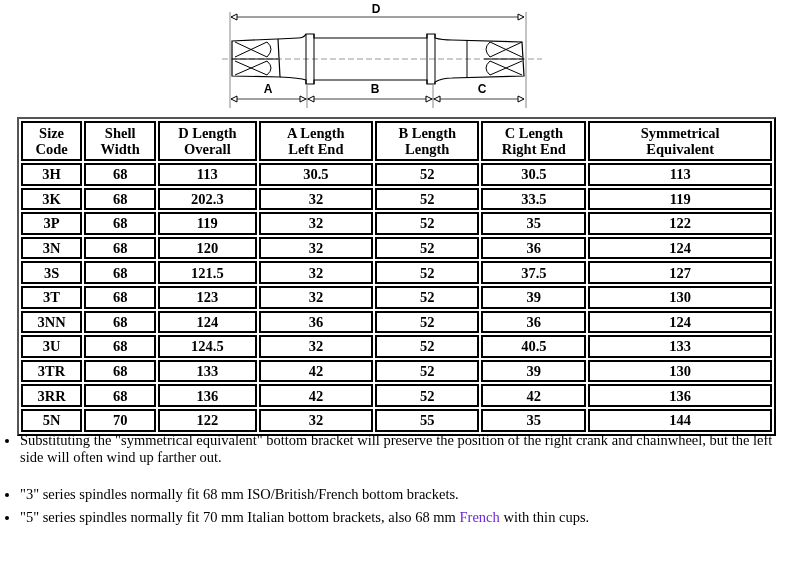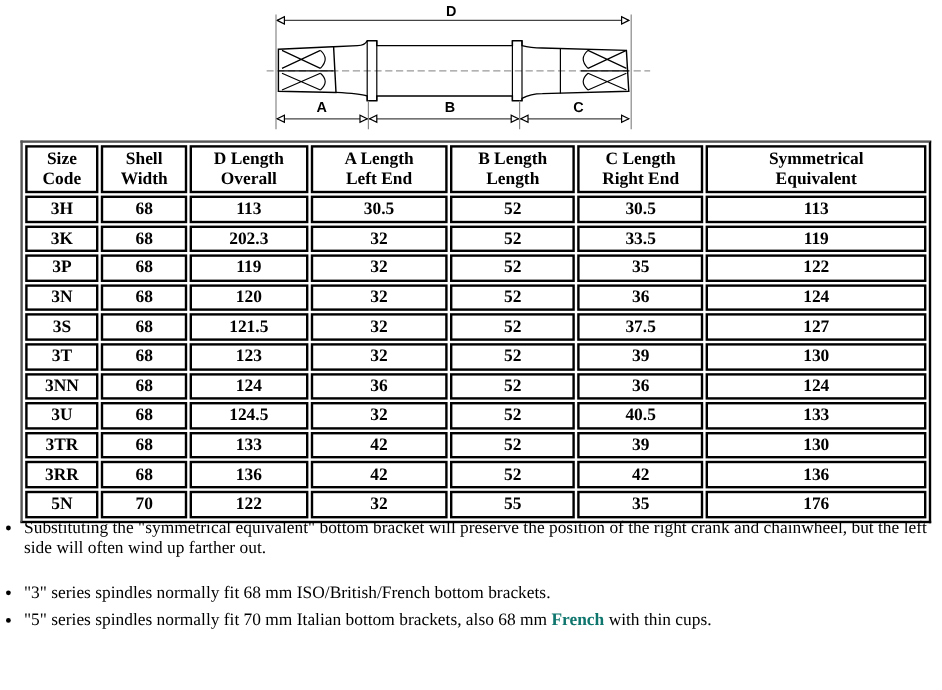--- a/index.html
+++ b/index.html
@@ -14,21 +14,21 @@
   #spec-table th { height: 36px; }
   #spec-table td { height: 18.6px; }
   #notes { position: absolute; left: 0; top: 432px; width: 785px; font-size: 14.5px; line-height: 17px; }
   #notes ul { margin: 0; padding-left: 20px; list-style: disc; }
   #notes li { margin: 0 0 0 0; padding-left: 0; }
   #notes p { margin: 0; }
   .li1 { margin-bottom: 0; }
   .note-p2 { margin-top: 16px !important; }
   .li2 { margin-top: 20px !important; }
   .li3 { margin-top: 6px !important; }
-  a.french { color: #0f766e; font-weight: bold; text-decoration: none; }
+  a.french { color: #6d28d9; font-weight: normal; text-decoration: none; }
 </style>
 </head>
 <body>
 
 <svg id="diagram" viewBox="0 0 320 108" xmlns="http://www.w3.org/2000/svg">
   <g stroke="#000" fill="none" stroke-width="1">
 
     <line x1="0" y1="59" x2="320" y2="59" stroke="#999" stroke-dasharray="6,3"></line>
 
     <line x1="9" y1="17" x2="302" y2="17" stroke="#444"></line>
@@ -183,21 +183,21 @@
         <td>42</td>
         <td>136</td>
       </tr>
       <tr>
         <td>5N</td>
         <td>70</td>
         <td>122</td>
         <td>32</td>
         <td>55</td>
         <td>35</td>
-        <td>176</td>
+        <td>144</td>
       </tr>
     </tbody>
 </table>
 
 <div id="notes">
   <ul>
     <li class="li1">
       <p>Substituting the "symmetrical equivalent" bottom bracket will preserve the position of the right crank and chainwheel, but the left side will often wind up farther out.</p>
     </li>
     <li class="li2">

